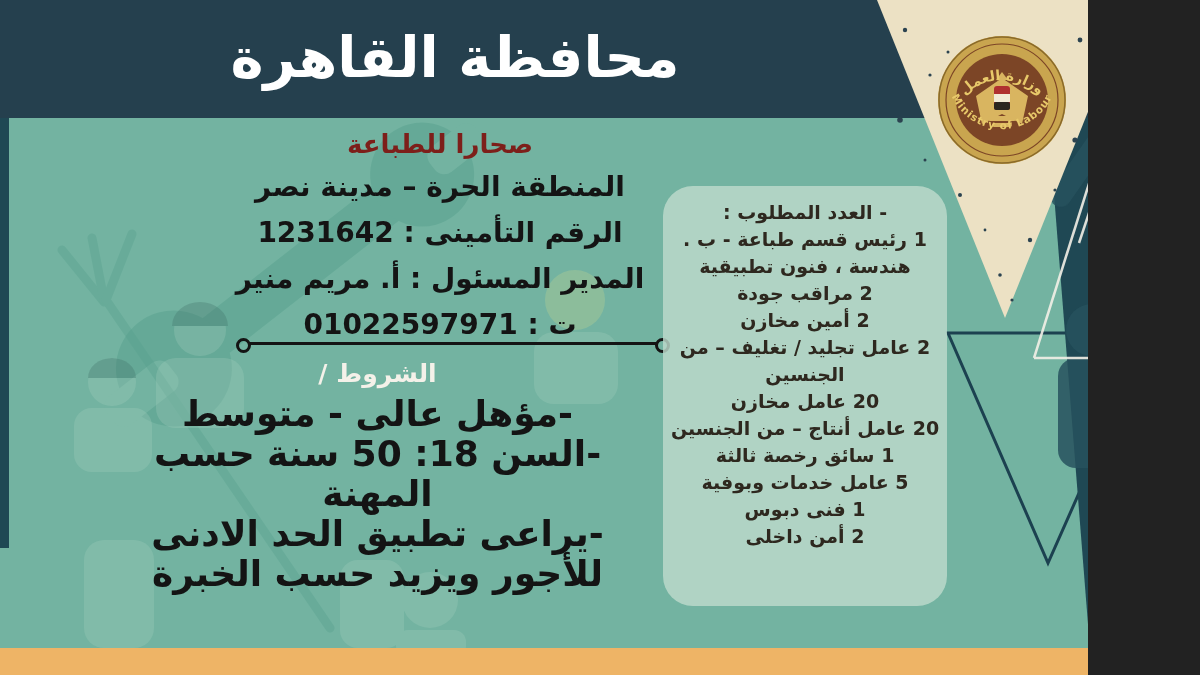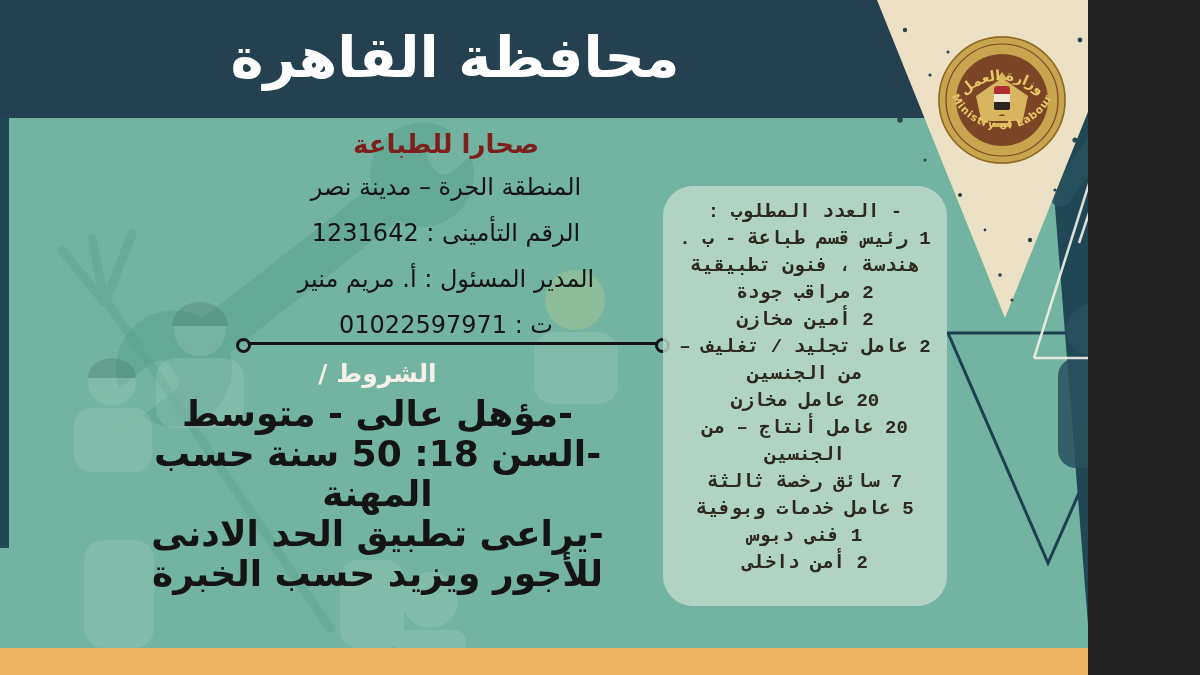--- a/index.html
+++ b/index.html
@@ -12,41 +12,41 @@
     position:absolute;left:0;top:0;width:1200px;height:118px;
     background:#25404e;z-index:1;
   }
   .header-title{
     position:absolute;left:110px;top:14px;width:690px;
     text-align:center;color:#ffffff;font-size:56px;font-weight:bold;line-height:88px;
   }
   .deco{position:absolute;left:0;top:0;z-index:2;}
   .left-strip{position:absolute;left:0;top:118px;width:9px;height:430px;background:#1f4854;z-index:2;}
   .company{
-    position:absolute;left:196px;top:124px;width:500px;z-index:3;
+    position:absolute;left:190px;top:124px;width:500px;z-index:3;
     text-align:center;
   }
   .company-name{color:#7d1f1a;font-size:26px;font-weight:bold;line-height:40px;}
-  .info-line{color:#141414;font-size:24px;font-weight:normal;line-height:46px;}
+  .info-line{color:#141414;font-size:28px;font-weight:bold;line-height:46px;}
   .divider{position:absolute;left:248px;top:342px;width:410px;border-top:3px solid #141414;z-index:3;}
   .divider .dot{
     position:absolute;top:-7px;width:9px;height:9px;border:3px solid #141414;border-radius:50%;
     background:transparent;
   }
   .divider .dot.l{left:-12px;}
   .divider .dot.r{right:-12px;}
   .conditions{
     position:absolute;left:95px;top:356px;width:565px;z-index:3;text-align:center;
   }
   .cond-title{color:#f4f1e9;font-size:25px;font-weight:bold;line-height:36px;margin-bottom:2px;}
   .cond-item{color:#141414;font-size:36px;font-weight:bold;line-height:40px;}
   .panel{
     position:absolute;left:663px;top:186px;width:284px;min-height:420px;z-index:3;
     background:rgba(189,219,204,0.82);border-radius:30px;
-    padding:13px 0;box-sizing:border-box;text-align:center;font-family:Liberation Mono, monospace;
+    padding:13px 0;box-sizing:border-box;text-align:center;
   }
   .panel-title,.panel-item{color:#2e281f;font-size:19px;font-weight:bold;line-height:27px;}
   .bottom-bar{position:absolute;left:0;top:648px;width:1200px;height:27px;background:#eeb466;z-index:4;}
   .page-circle{
     position:absolute;left:1122px;top:604px;width:58px;height:58px;border-radius:50%;
     background:#14532d;z-index:5;display:flex;align-items:center;justify-content:center;
     color:#ffffff;font-size:27px;font-weight:bold;
   }
 </style>
 </head>
@@ -196,21 +196,21 @@
   </div>
 
   <div class="panel" dir="rtl">
     <div class="panel-title">- العدد المطلوب :</div>
     <div class="panel-item">1 رئيس قسم طباعة - ب . هندسة ، فنون تطبيقية</div>
     <div class="panel-item">2 مراقب جودة</div>
     <div class="panel-item">2 أمين مخازن</div>
     <div class="panel-item">2 عامل تجليد / تغليف – من الجنسين</div>
     <div class="panel-item">20 عامل مخازن</div>
     <div class="panel-item">20 عامل أنتاج – من الجنسين</div>
-    <div class="panel-item">7 سائق رخصة ثالثة</div>
+    <div class="panel-item">1 سائق رخصة ثالثة</div>
     <div class="panel-item">5 عامل خدمات وبوفية</div>
     <div class="panel-item">1 فنى دبوس</div>
     <div class="panel-item">2 أمن داخلى</div>
   </div>
 
   <div class="bottom-bar"></div>
 
   <div class="page-circle">
     <span>11</span>
   </div>

